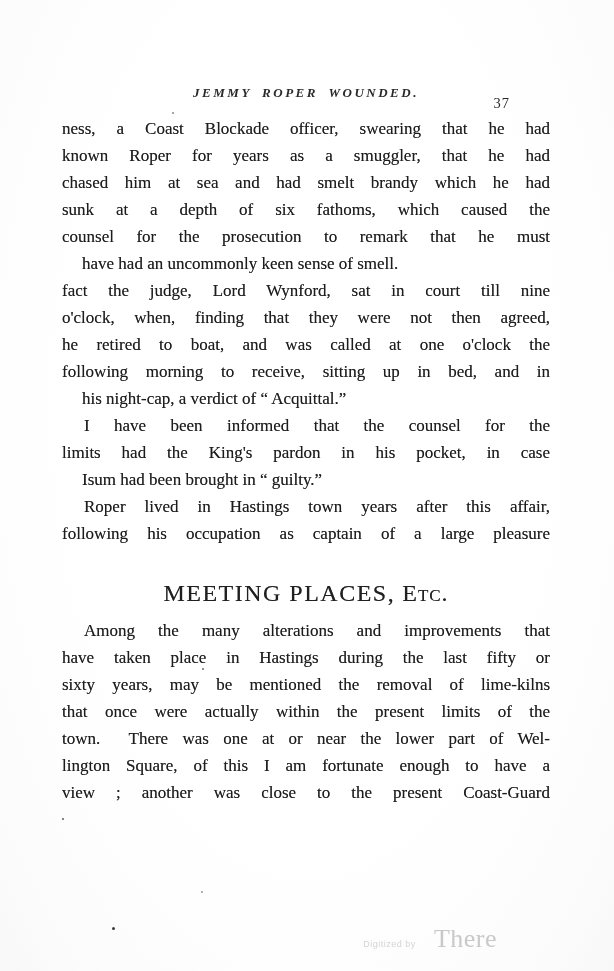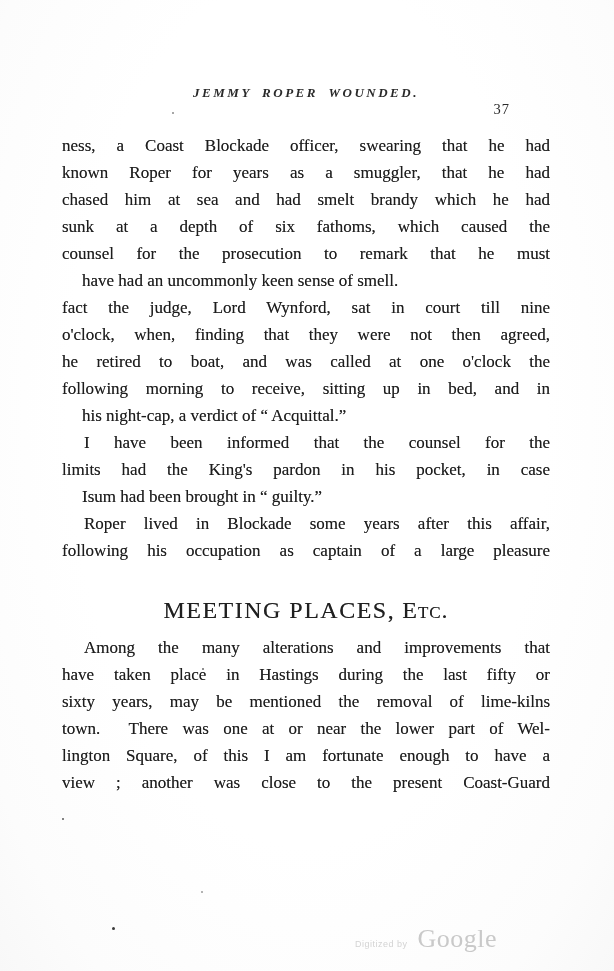--- a/index.html
+++ b/index.html
@@ -24,29 +24,29 @@
     text-align: center;
     font-style: italic;
     font-weight: bold;
     font-size: 13px;
     letter-spacing: 2.5px;
     word-spacing: 5px;
     color: #2a2a2a;
   }
   .page-number {
     position: absolute;
-    top: 16px; right: 40px;
+    top: 10px; right: 40px;
     font-size: 14.5px;
     letter-spacing: 1px;
     color: #2a2a2a;
   }
   
   .text-block {
     position: absolute;
-    top: 132px; left: 62px; width: 488px;
+    top: 115px; left: 62px; width: 488px;
     font-size: 17px;
     line-height: 27px;
     color: #1d1d1d;
     text-shadow: 0 0 0.5px rgba(20,20,20,0.55);
   }
   .line {
     text-align: justify;
     text-align-last: justify;
     white-space: nowrap; 
   }
@@ -61,21 +61,21 @@
     letter-spacing: 1.5px;
     color: #202020;
   }
   .h-etc { font-variant: small-caps; letter-spacing: 1px; }
   
   .watermark {
     position: absolute;
     right: 117px; bottom: 17px;
     display: flex;
     align-items: baseline;
-    gap: 10px;
+    gap: 18px;
   }
   .digitized-label {
     font-family: "Liberation Sans", sans-serif;
     font-size: 9px;
     color: #d3d3d3;
     letter-spacing: 0.5px;
   }
   .google-logo {
     font-family: "Liberation Serif", serif;
     font-size: 26px;
@@ -106,34 +106,35 @@
       <div class="line">counsel for the prosecution to remark that he must</div>
       <div class="line end">have had an uncommonly keen sense of smell.</div>
       <div class="line">fact the judge, Lord Wynford, sat in court till nine</div>
       <div class="line">o'clock, when, finding that they were not then agreed,</div>
       <div class="line">he retired to boat, and was called at one o'clock the</div>
       <div class="line">following morning to receive, sitting up in bed, and in</div>
       <div class="line end">his night-cap, a verdict of “ Acquittal.”</div>
       <div class="line indent">I have been informed that the counsel for the</div>
       <div class="line">limits had the King's pardon in his pocket, in case</div>
       <div class="line end">Isum had been brought in “ guilty.”</div>
-      <div class="line indent">Roper lived in Blockade some years after this affair,</div>
+      <div class="line indent">Roper lived in Hastings town years after this affair,</div>
       <div class="line">following his occupation as captain of a large pleasure</div>
       <div class="section-heading"><span class="h-main">MEETING PLACES,</span><span class="h-etc">&nbsp;Etc.</span></div>
       <div class="line indent">Among the many alterations and improvements that</div>
       <div class="line">have taken place in Hastings during the last fifty or</div>
       <div class="line">sixty years, may be mentioned the removal of lime-kilns</div>
+      <div class="line">that once were actually within the present limits of the</div>
       <div class="line">town.&nbsp; There was one at or near the lower part of Wel-</div>
       <div class="line">lington Square, of this I am fortunate enough to have a</div>
       <div class="line">view ; another was close to the present Coast-Guard</div>
     </div>
 
   <div class="watermark">
     <span class="digitized-label">Digitized by</span>
-    <span class="google-logo">Google</span>
+    <span class="google-logo">There</span>
   </div>
 
 <span class="artifact" style="left: 172px; top: 112px; width: 2px; height: 2px; background: rgb(138, 138, 138);"></span>
     <span class="artifact" style="left: 202px; top: 668px; width: 2px; height: 2px; background: rgb(106, 106, 106);"></span>
     <span class="artifact" style="left: 62px; top: 818px; width: 2px; height: 2px; background: rgb(90, 90, 90);"></span>
     <span class="artifact" style="left: 201px; top: 891px; width: 2px; height: 2px; background: rgb(154, 154, 154);"></span>
     <span class="artifact" style="left: 112px; top: 927px; width: 3px; height: 3px; background: rgb(58, 58, 58);"></span>
   </div>
 
 </body></html>

